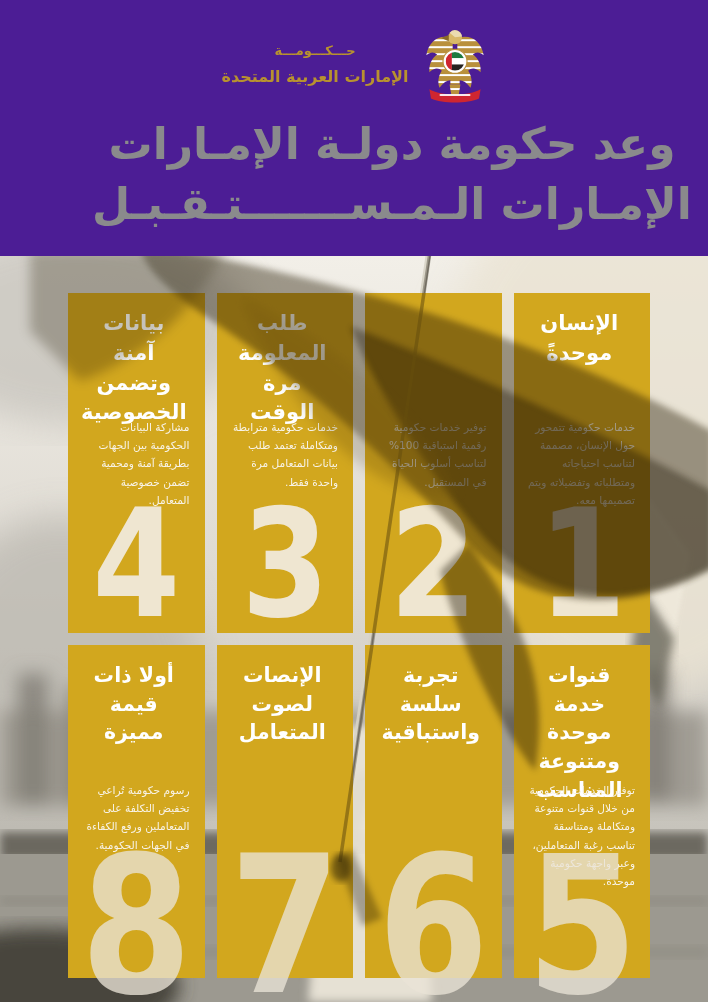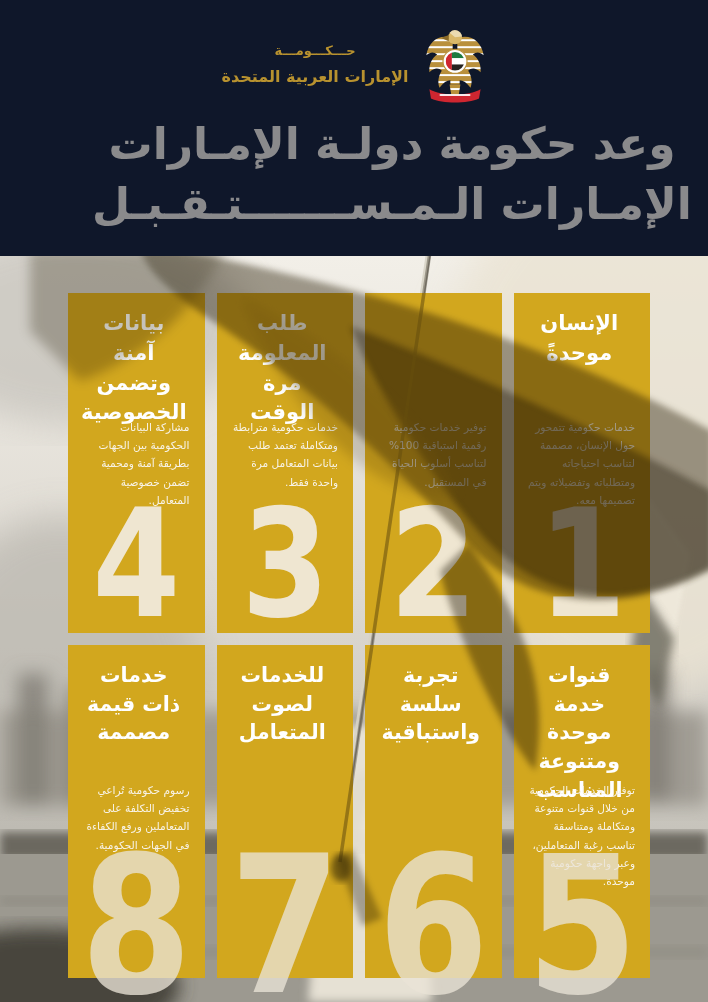--- a/index.html
+++ b/index.html
@@ -1,18 +1,18 @@
 <!DOCTYPE html>
 <html lang="ar"><head>
 <meta charset="utf-8">
 <style>
   html,body{margin:0;padding:0;background:#e8e8e8;}
   .poster{
     position:relative;width:708px;height:1002px;margin:0 auto;
-    background:#0f172a;overflow:hidden;
+    background:#4c1d95;overflow:hidden;
     font-family:"DejaVu Sans",sans-serif;
   }
   
   .gov-header{position:absolute;top:26px;left:0;width:100%;
     display:flex;justify-content:center;align-items:flex-start;gap:16px;}
   .emblem{width:62px;height:80px;flex:0 0 auto;}
   .gov-text{margin-top:16px;text-align:center;color:#b8922f;}
   .gov-word{font-size:13px;font-weight:bold;letter-spacing:1px;line-height:1.4;}
   .gov-name{font-size:16px;font-weight:bold;margin-top:6px;line-height:1.4;text-align:right;}
   
@@ -179,26 +179,26 @@
       <p class="card-desc">توفير الخدمات الحكومية من خلال قنوات متنوعة ومتكاملة ومتناسقة تناسب رغبة المتعاملين، وعبر واجهة حكومية موحدة.</p>
       <div class="card-num">5</div>
     </div>
     <div class="card">
       <div class="card-bg"></div>
       <h2 class="card-title">تجربة سلسة واستباقية</h2>
       <div class="card-num">6</div>
     </div>
     <div class="card">
       <div class="card-bg"></div>
-      <h2 class="card-title">للخدمات لصوت المتعامل</h2>
+      <h2 class="card-title">الإنصات لصوت المتعامل</h2>
       <div class="card-num">7</div>
     </div>
     <div class="card">
       <div class="card-bg"></div>
-      <h2 class="card-title">خدمات ذات قيمة مصممة</h2>
+      <h2 class="card-title">أولا ذات قيمة مميزة</h2>
       <p class="card-desc">رسوم حكومية تُراعي تخفيض التكلفة على المتعاملين ورفع الكفاءة في الجهات الحكومية.</p>
       <div class="card-num">8</div>
     </div>
   </div>
 
   <svg class="photo-overlay" viewBox="0 0 708 746" aria-hidden="true">
     <defs>
       <filter id="ob3">
           <feGaussianBlur stdDeviation="3"></feGaussianBlur>
         </filter>

